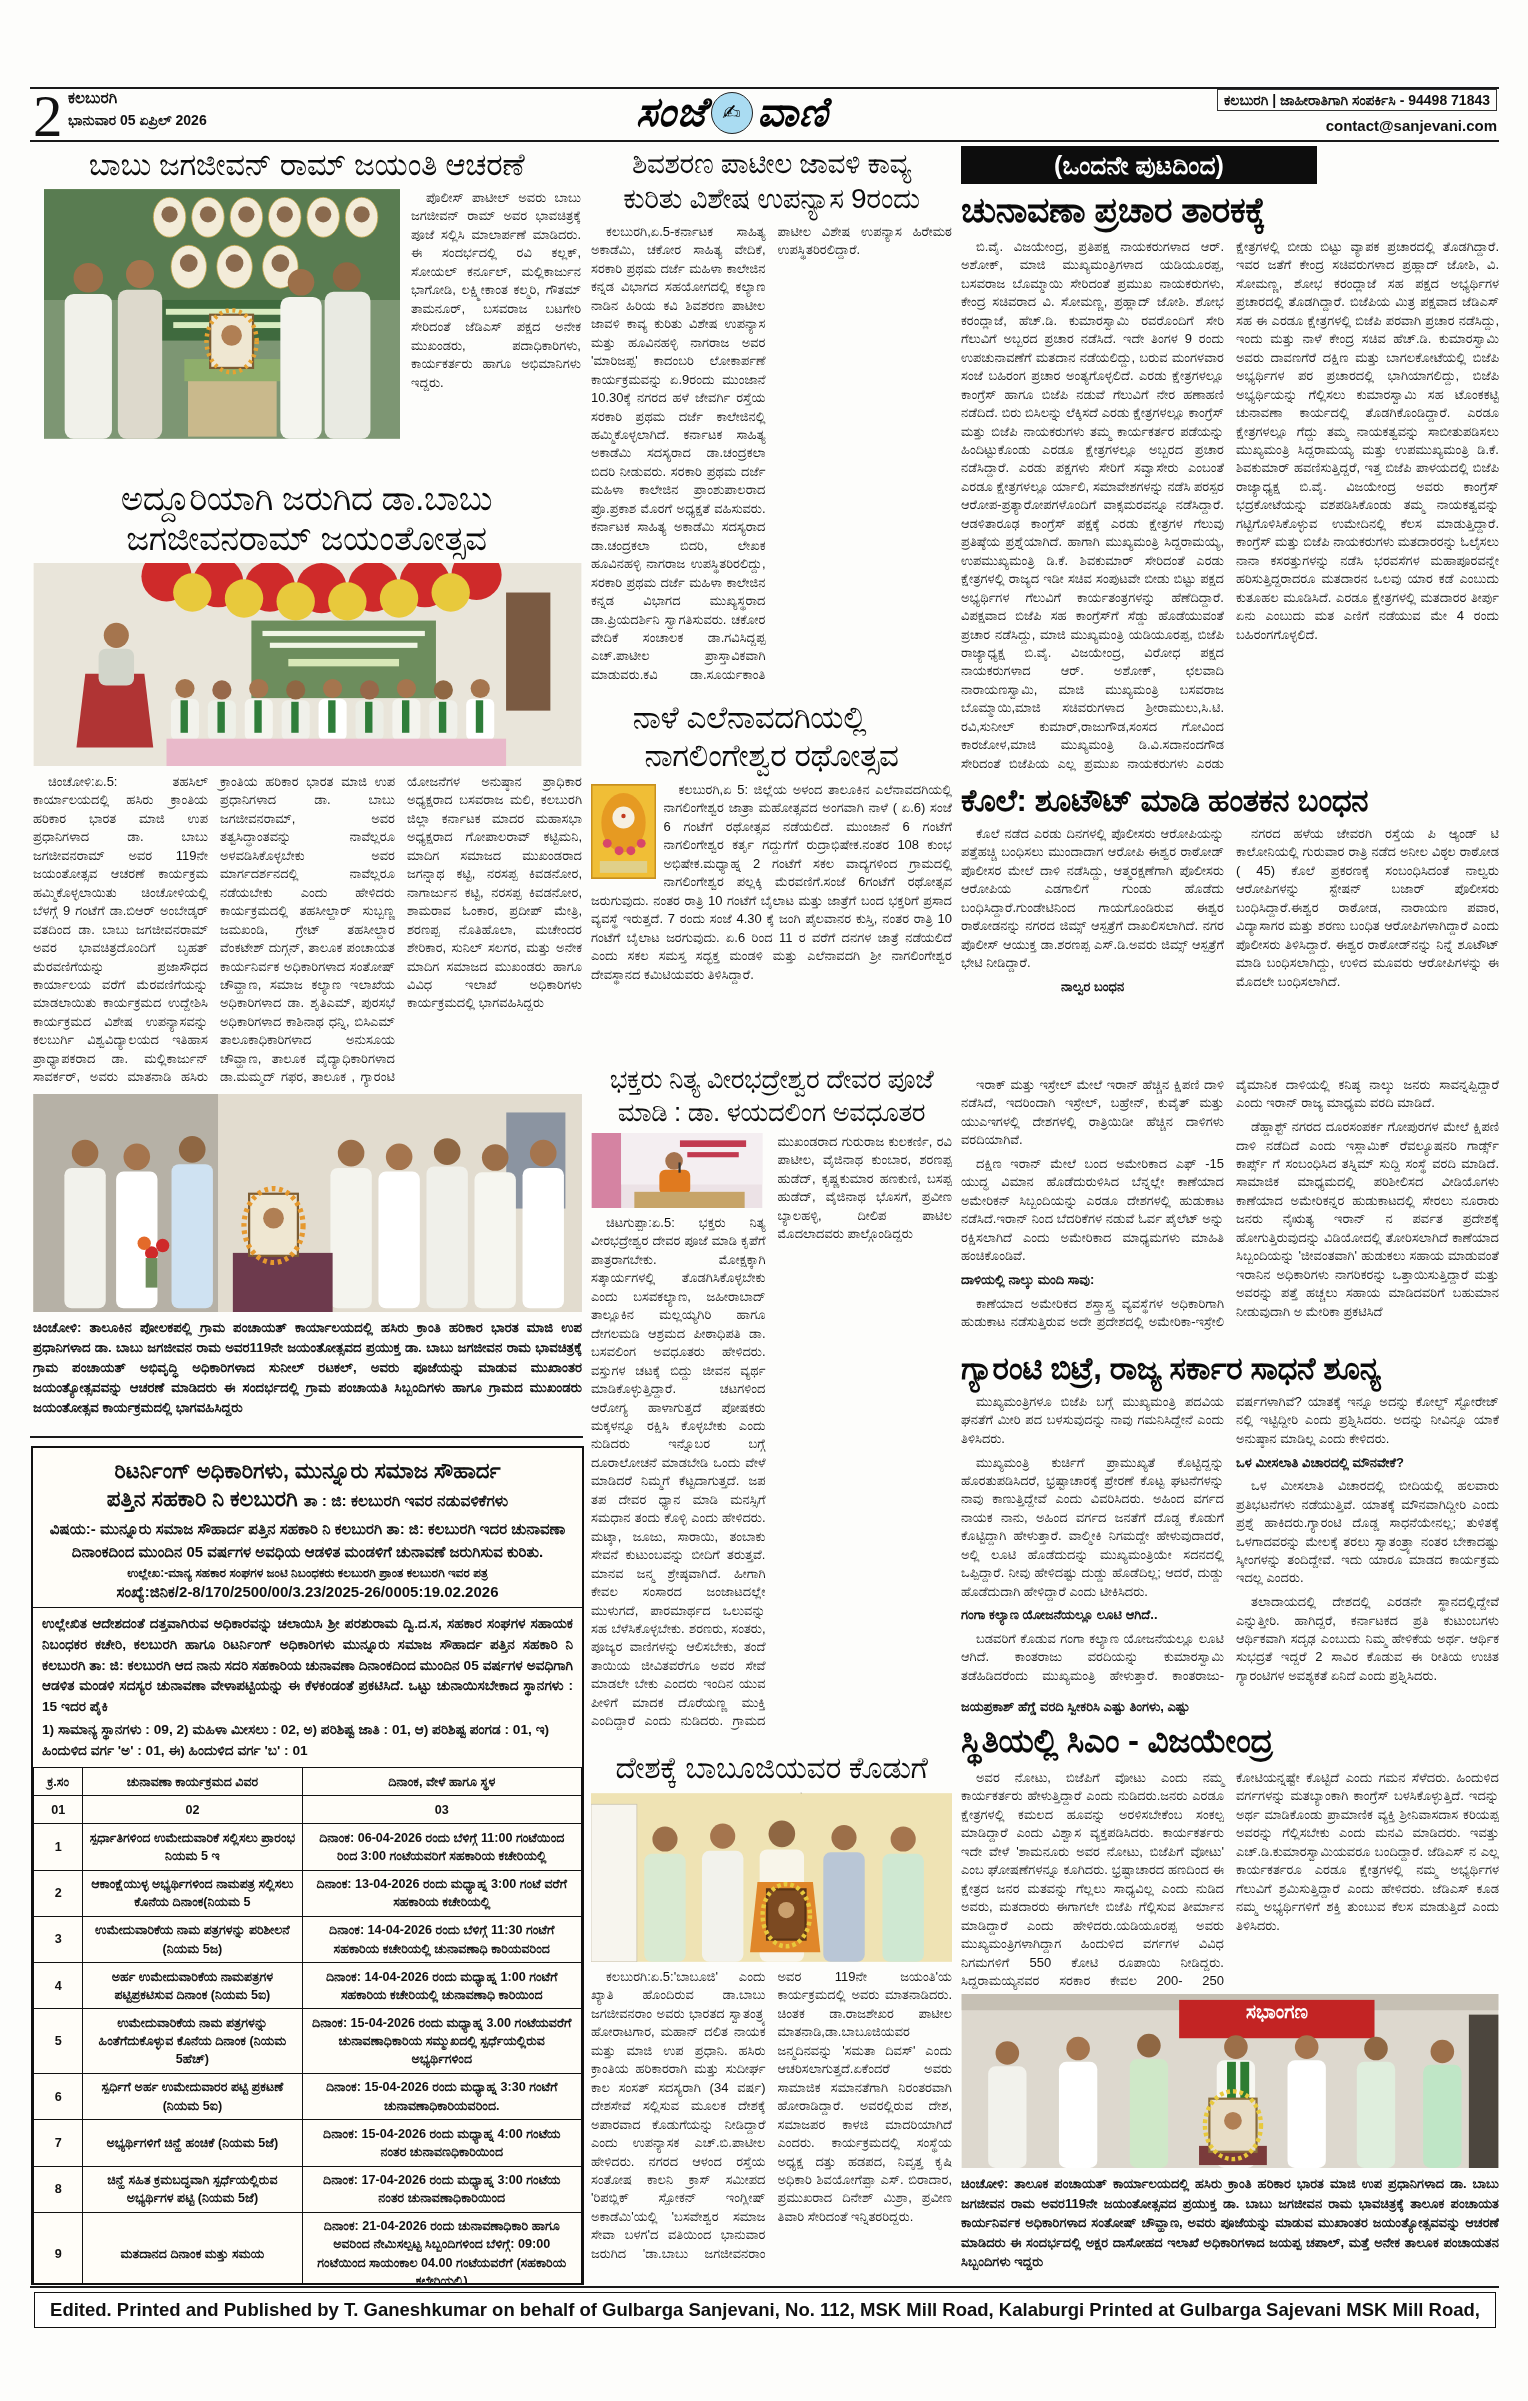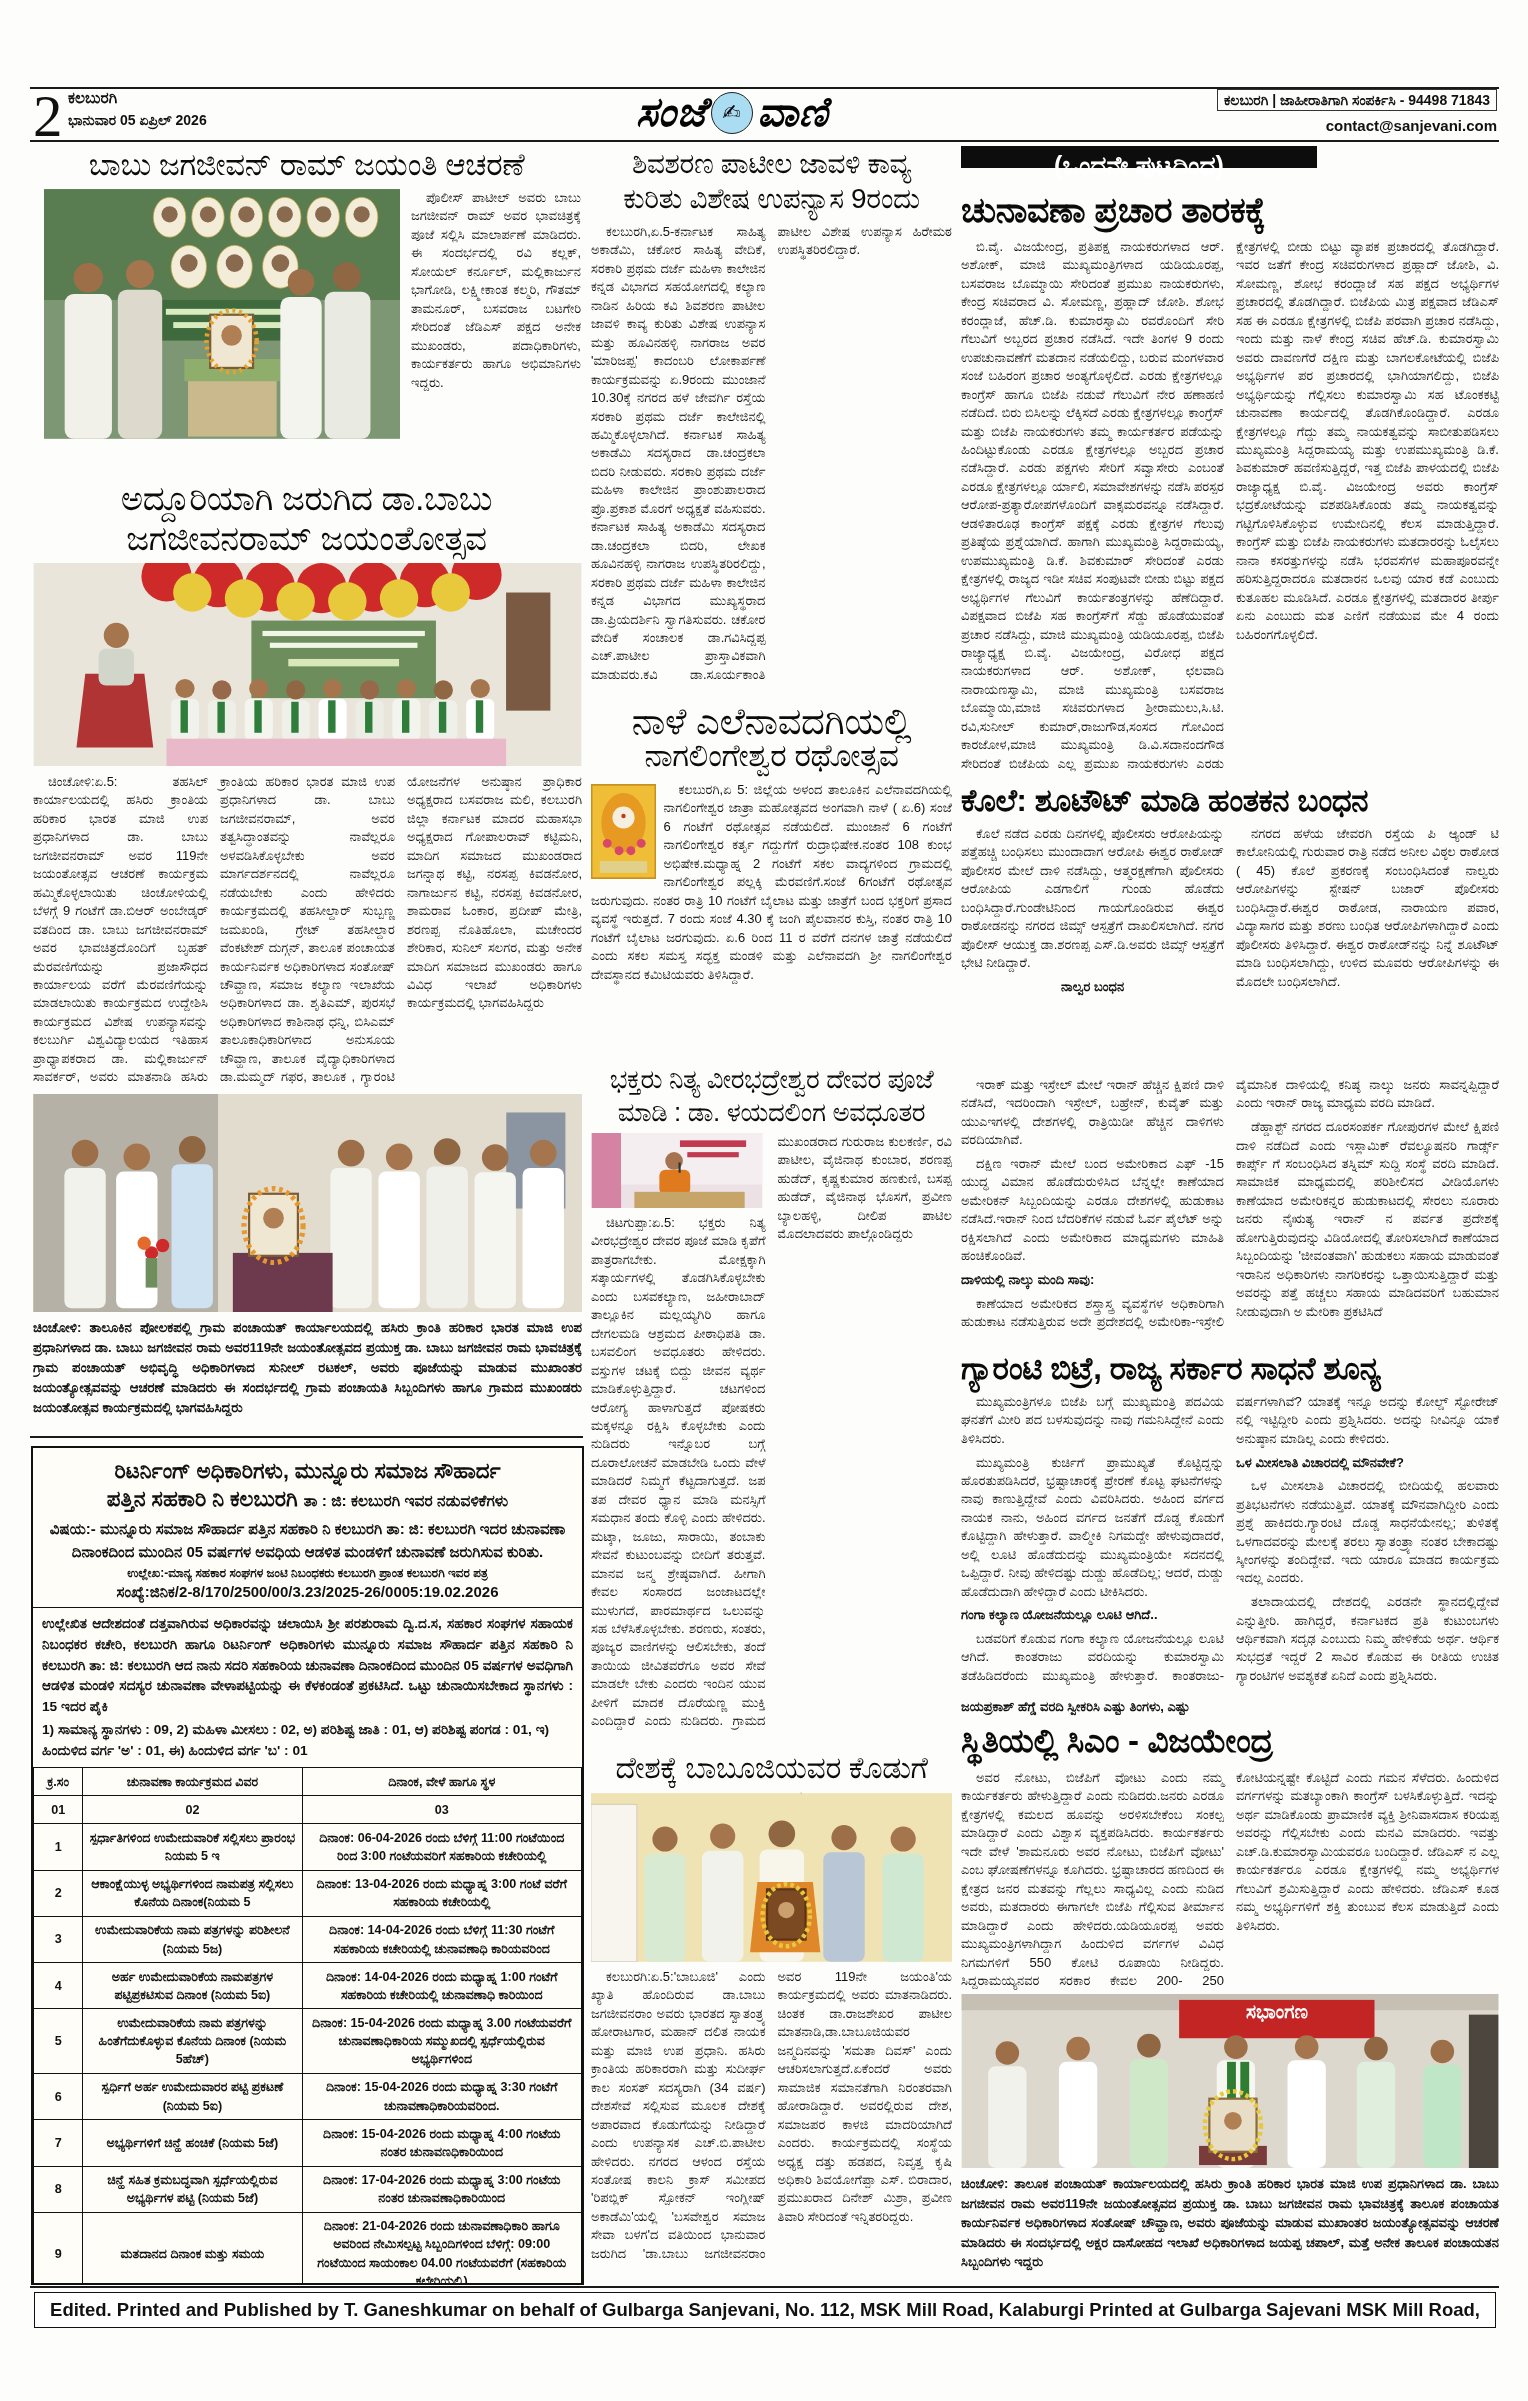--- a/index.html
+++ b/index.html
@@ -271,21 +271,21 @@
     </table>
 
   </div>
 
   <div class="abs hl" style="left:591px;top:148px;width:361px;font-size:28px;">ಶಿವಶರಣ ಪಾಟೀಲ ಜಾವಳಿ ಕಾವ್ಯ</div>
   <div class="abs hl" style="left:591px;top:183px;width:361px;font-size:28px;">ಕುರಿತು ವಿಶೇಷ ಉಪನ್ಯಾಸ 9ರಂದು</div>
   <div class="abs body-txt cols2" style="left:591px;top:223px;width:361px;height:475px;">
     <p>ಕಲಬುರಗಿ,ಏ.5-ಕರ್ನಾಟಕ ಸಾಹಿತ್ಯ ಅಕಾಡೆಮಿ, ಚಕೋರ ಸಾಹಿತ್ಯ ವೇದಿಕೆ, ಸರಕಾರಿ ಪ್ರಥಮ ದರ್ಜೆ ಮಹಿಳಾ ಕಾಲೇಜಿನ ಕನ್ನಡ ವಿಭಾಗದ ಸಹಯೋಗದಲ್ಲಿ ಕಲ್ಯಾಣ ನಾಡಿನ ಹಿರಿಯ ಕವಿ ಶಿವಶರಣ ಪಾಟೀಲ ಜಾವಳಿ ಕಾವ್ಯ ಕುರಿತು ವಿಶೇಷ ಉಪನ್ಯಾಸ ಮತ್ತು ಹೂವಿನಹಳ್ಳಿ ನಾಗರಾಜ ಅವರ 'ಮಾರಿಜಪ್ಪ' ಕಾದಂಬರಿ ಲೋಕಾರ್ಪಣೆ ಕಾರ್ಯಕ್ರಮವನ್ನು ಏ.9ರಂದು ಮುಂಜಾನೆ 10.30ಕ್ಕೆ ನಗರದ ಹಳೆ ಜೇವರ್ಗಿ ರಸ್ತೆಯ ಸರಕಾರಿ ಪ್ರಥಮ ದರ್ಜೆ ಕಾಲೇಜಿನಲ್ಲಿ ಹಮ್ಮಿಕೊಳ್ಳಲಾಗಿದೆ. ಕರ್ನಾಟಕ ಸಾಹಿತ್ಯ ಅಕಾಡೆಮಿ ಸದಸ್ಯರಾದ ಡಾ.ಚಂದ್ರಕಲಾ ಬಿದರಿ ನೀಡುವರು. ಸರಕಾರಿ ಪ್ರಥಮ ದರ್ಜೆ ಮಹಿಳಾ ಕಾಲೇಜಿನ ಪ್ರಾಂಶುಪಾಲರಾದ ಪ್ರೊ.ಪ್ರಕಾಶ ಮೊರಗೆ ಅಧ್ಯಕ್ಷತೆ ವಹಿಸುವರು. ಕರ್ನಾಟಕ ಸಾಹಿತ್ಯ ಅಕಾಡೆಮಿ ಸದಸ್ಯರಾದ ಡಾ.ಚಂದ್ರಕಲಾ ಬಿದರಿ, ಲೇಖಕ ಹೂವಿನಹಳ್ಳಿ ನಾಗರಾಜ ಉಪಸ್ಥಿತರಿರಲಿದ್ದು, ಸರಕಾರಿ ಪ್ರಥಮ ದರ್ಜೆ ಮಹಿಳಾ ಕಾಲೇಜಿನ ಕನ್ನಡ ವಿಭಾಗದ ಮುಖ್ಯಸ್ಥರಾದ ಡಾ.ಪ್ರಿಯದರ್ಶಿನಿ ಸ್ವಾಗತಿಸುವರು. ಚಕೋರ ವೇದಿಕೆ ಸಂಚಾಲಕ ಡಾ.ಗವಿಸಿದ್ದಪ್ಪ ಎಚ್.ಪಾಟೀಲ ಪ್ರಾಸ್ತಾವಿಕವಾಗಿ ಮಾಡುವರು.ಕವಿ ಡಾ.ಸೂರ್ಯಕಾಂತಿ ಪಾಟೀಲ ವಿಶೇಷ ಉಪನ್ಯಾಸ ಹಿರೇಮಠ ಉಪಸ್ಥಿತರಿರಲಿದ್ದಾರೆ.</p>
   </div>
 
-  <div class="abs hl" style="left:591px;top:701px;width:361px;font-size:37px;">ನಾಳೆ ಎಲೆನಾವದಗಿಯಲ್ಲಿ</div>
+  <div class="abs hl" style="left:569px;top:701px;width:361px;font-size:31px;">ನಾಳೆ ಎಲೆನಾವದಗಿಯಲ್ಲಿ</div>
   <div class="abs hl" style="left:591px;top:739px;width:361px;font-size:31px;">ನಾಗಲಿಂಗೇಶ್ವರ ರಥೋತ್ಸವ</div>
   <div class="abs body-txt" style="left:591px;top:781px;width:361px;height:281px;">
     <svg style="float:left;margin:3px 7.4px 3px 0;" width="65" height="95" viewBox="0 0 88 128">
       <rect width="88" height="128" fill="#f0be36" stroke="#c8901e" stroke-width="4"></rect>
       <ellipse cx="44" cy="52" rx="30" ry="40" fill="#e69a22"></ellipse>
       <circle cx="44" cy="45" r="15" fill="#f6efe0"></circle>
         <circle cx="44" cy="43" r="3" fill="#c23a1e"></circle>
       <circle cx="22" cy="80" r="6" fill="#d8466a"></circle>
         <circle cx="38" cy="90" r="6" fill="#d8466a"></circle>
         <circle cx="54" cy="90" r="6" fill="#d8466a"></circle>
@@ -332,21 +332,21 @@
     <polygon points="225,120 300,120 310,215 215,215" fill="#e0872a"></polygon>
     <rect x="238" y="130" width="52" height="68" fill="#7c4a22" stroke="#5b3415" stroke-width="3"></rect>
     <circle cx="264" cy="158" r="11" fill="#caa06e"></circle>
     <ellipse cx="264" cy="165" rx="32" ry="42" fill="none" stroke="#e8c93c" stroke-width="6" stroke-dasharray="5 4"></ellipse>
   </svg>
 
   <div class="abs body-txt cols2" style="left:591px;top:1968px;width:361px;height:313px;">
     <p>ಕಲಬುರಗಿ:ಏ.5:'ಬಾಬೂಜಿ' ಎಂದು ಖ್ಯಾತಿ ಹೊಂದಿರುವ ಡಾ.ಬಾಬು ಜಗಜೀವನರಾಂ ಅವರು ಭಾರತದ ಸ್ವಾತಂತ್ರ್ಯ ಹೋರಾಟಗಾರ, ಮಹಾನ್ ದಲಿತ ನಾಯಕ ಮತ್ತು ಮಾಜಿ ಉಪ ಪ್ರಧಾನಿ. ಹಸಿರು ಕ್ರಾಂತಿಯ ಹರಿಕಾರರಾಗಿ ಮತ್ತು ಸುದೀರ್ಘ ಕಾಲ ಸಂಸತ್ ಸದಸ್ಯರಾಗಿ (34 ವರ್ಷ) ದೇಶಸೇವೆ ಸಲ್ಲಿಸುವ ಮೂಲಕ ದೇಶಕ್ಕೆ ಅಪಾರವಾದ ಕೊಡುಗೆಯನ್ನು ನೀಡಿದ್ದಾರೆ ಎಂದು ಉಪನ್ಯಾಸಕ ಎಚ್.ಬಿ.ಪಾಟೀಲ ಹೇಳಿದರು. ನಗರದ ಆಳಂದ ರಸ್ತೆಯ ಸಂತೋಷ ಕಾಲನಿ ಕ್ರಾಸ್ ಸಮೀಪದ 'ರಿಪಬ್ಲಿಕ್ ಸ್ಪೋಕನ್ ಇಂಗ್ಲೀಷ್ ಅಕಾಡೆಮಿ'ಯಲ್ಲಿ 'ಬಸವೇಶ್ವರ ಸಮಾಜ ಸೇವಾ ಬಳಗ'ದ ವತಿಯಿಂದ ಭಾನುವಾರ ಜರುಗಿದ 'ಡಾ.ಬಾಬು ಜಗಜೀವನರಾಂ ಅವರ 119ನೇ ಜಯಂತಿ'ಯ ಕಾರ್ಯಕ್ರಮದಲ್ಲಿ ಅವರು ಮಾತನಾಡಿದರು. ಚಿಂತಕ ಡಾ.ರಾಜಶೇಖರ ಪಾಟೀಲ ಮಾತನಾಡಿ,ಡಾ.ಬಾಬೂಜಿಯವರ ಜನ್ಮದಿನವನ್ನು 'ಸಮತಾ ದಿವಸ್' ಎಂದು ಆಚರಿಸಲಾಗುತ್ತದೆ.ಏಕೆಂದರೆ ಅವರು ಸಾಮಾಜಿಕ ಸಮಾನತೆಗಾಗಿ ನಿರಂತರವಾಗಿ ಹೋರಾಡಿದ್ದಾರೆ. ಅವರಲ್ಲಿರುವ ದೇಶ, ಸಮಾಜಪರ ಕಾಳಜಿ ಮಾದರಿಯಾಗಿದೆ ಎಂದರು. ಕಾರ್ಯಕ್ರಮದಲ್ಲಿ ಸಂಸ್ಥೆಯ ಅಧ್ಯಕ್ಷ ದತ್ತು ಹಡಪದ, ನಿವೃತ್ತ ಕೃಷಿ ಅಧಿಕಾರಿ ಶಿವಯೋಗೆಪ್ಪಾ ಎಸ್. ಬಿರಾದಾರ, ಪ್ರಮುಖರಾದ ದಿನೇಶ್ ಮಿಶ್ರಾ, ಪ್ರವೀಣ ತಿವಾರಿ ಸೇರಿದಂತೆ ಇನ್ನಿತರರಿದ್ದರು.</p>
   </div>
 
-  <div class="abs banner" style="left:961px;top:146px;width:356px;height:22px;font-size:25px;line-height:38px;">(ಒಂದನೇ ಪುಟದಿಂದ)</div>
+  <div class="abs banner" style="left:961px;top:146px;width:356px;height:38px;font-size:25px;line-height:38px;">(ಒಂದನೇ ಪುಟದಿಂದ)</div>
 
   <div class="abs hl-left" style="left:961px;top:191px;width:538px;font-size:35px;">ಚುನಾವಣಾ ಪ್ರಚಾರ ತಾರಕಕ್ಕೆ</div>
   <div class="abs body-txt cols2" style="left:961px;top:238px;width:538px;height:544px;">
     <p>ಬಿ.ವೈ. ವಿಜಯೇಂದ್ರ, ಪ್ರತಿಪಕ್ಷ ನಾಯಕರುಗಳಾದ ಆರ್. ಅಶೋಕ್, ಮಾಜಿ ಮುಖ್ಯಮಂತ್ರಿಗಳಾದ ಯಡಿಯೂರಪ್ಪ, ಬಸವರಾಜ ಬೊಮ್ಮಾಯಿ ಸೇರಿದಂತೆ ಪ್ರಮುಖ ನಾಯಕರುಗಳು, ಕೇಂದ್ರ ಸಚಿವರಾದ ವಿ. ಸೋಮಣ್ಣ, ಪ್ರಹ್ಲಾದ್ ಜೋಶಿ. ಶೋಭ ಕರಂದ್ಲಾಜೆ, ಹೆಚ್.ಡಿ. ಕುಮಾರಸ್ವಾಮಿ ರವರೊಂದಿಗೆ ಸೇರಿ ಗೆಲುವಿಗೆ ಅಬ್ಬರದ ಪ್ರಚಾರ ನಡೆಸಿದೆ. ಇದೇ ತಿಂಗಳ 9 ರಂದು ಉಪಚುನಾವಣೆಗೆ ಮತದಾನ ನಡೆಯಲಿದ್ದು, ಬರುವ ಮಂಗಳವಾರ ಸಂಜೆ ಬಹಿರಂಗ ಪ್ರಚಾರ ಅಂತ್ಯಗೊಳ್ಳಲಿದೆ. ಎರಡು ಕ್ಷೇತ್ರಗಳಲ್ಲೂ ಕಾಂಗ್ರೆಸ್ ಹಾಗೂ ಬಿಜೆಪಿ ನಡುವೆ ಗೆಲುವಿಗೆ ನೇರ ಹಣಾಹಣಿ ನಡೆದಿದೆ. ಬಿರು ಬಿಸಿಲನ್ನು ಲೆಕ್ಕಿಸದೆ ಎರಡು ಕ್ಷೇತ್ರಗಳಲ್ಲೂ ಕಾಂಗ್ರೆಸ್ ಮತ್ತು ಬಿಜೆಪಿ ನಾಯಕರುಗಳು ತಮ್ಮ ಕಾರ್ಯಕರ್ತರ ಪಡೆಯನ್ನು ಹಿಂದಿಟ್ಟುಕೊಂಡು ಎರಡೂ ಕ್ಷೇತ್ರಗಳಲ್ಲೂ ಅಬ್ಬರದ ಪ್ರಚಾರ ನಡೆಸಿದ್ದಾರೆ. ಎರಡು ಪಕ್ಷಗಳು ಸೇರಿಗೆ ಸವ್ವಾಸೇರು ಎಂಬಂತೆ ಎರಡೂ ಕ್ಷೇತ್ರಗಳಲ್ಲೂ ರ್ಯಾಲಿ, ಸಮಾವೇಶಗಳನ್ನು ನಡೆಸಿ ಪರಸ್ಪರ ಆರೋಪ-ಪ್ರತ್ಯಾರೋಪಗಳೊಂದಿಗೆ ವಾಕ್ಸಮರವನ್ನೂ ನಡೆಸಿದ್ದಾರೆ. ಆಡಳಿತಾರೂಢ ಕಾಂಗ್ರೆಸ್ ಪಕ್ಷಕ್ಕೆ ಎರಡು ಕ್ಷೇತ್ರಗಳ ಗೆಲುವು ಪ್ರತಿಷ್ಠೆಯ ಪ್ರಶ್ನೆಯಾಗಿದೆ. ಹಾಗಾಗಿ ಮುಖ್ಯಮಂತ್ರಿ ಸಿದ್ದರಾಮಯ್ಯ, ಉಪಮುಖ್ಯಮಂತ್ರಿ ಡಿ.ಕೆ. ಶಿವಕುಮಾರ್ ಸೇರಿದಂತೆ ಎರಡು ಕ್ಷೇತ್ರಗಳಲ್ಲಿ ರಾಜ್ಯದ ಇಡೀ ಸಚಿವ ಸಂಪುಟವೇ ಬೀಡು ಬಿಟ್ಟು ಪಕ್ಷದ ಅಭ್ಯರ್ಥಿಗಳ ಗೆಲುವಿಗೆ ಕಾರ್ಯತಂತ್ರಗಳನ್ನು ಹೆಣೆದಿದ್ದಾರೆ. ವಿಪಕ್ಷವಾದ ಬಿಜೆಪಿ ಸಹ ಕಾಂಗ್ರೆಸ್‌ಗೆ ಸೆಡ್ಡು ಹೊಡೆಯುವಂತೆ ಪ್ರಚಾರ ನಡೆಸಿದ್ದು, ಮಾಜಿ ಮುಖ್ಯಮಂತ್ರಿ ಯಡಿಯೂರಪ್ಪ, ಬಿಜೆಪಿ ರಾಜ್ಯಾಧ್ಯಕ್ಷ ಬಿ.ವೈ. ವಿಜಯೇಂದ್ರ, ವಿರೋಧ ಪಕ್ಷದ ನಾಯಕರುಗಳಾದ ಆರ್. ಅಶೋಕ್, ಛಲವಾದಿ ನಾರಾಯಣಸ್ವಾಮಿ, ಮಾಜಿ ಮುಖ್ಯಮಂತ್ರಿ ಬಸವರಾಜ ಬೊಮ್ಮಾಯಿ,ಮಾಜಿ ಸಚಿವರುಗಳಾದ ಶ್ರೀರಾಮುಲು,ಸಿ.ಟಿ. ರವಿ,ಸುನೀಲ್ ಕುಮಾರ್,ರಾಜುಗೌಡ,ಸಂಸದ ಗೋವಿಂದ ಕಾರಜೋಳ,ಮಾಜಿ ಮುಖ್ಯಮಂತ್ರಿ ಡಿ.ವಿ.ಸದಾನಂದಗೌಡ ಸೇರಿದಂತೆ ಬಿಜೆಪಿಯ ಎಲ್ಲ ಪ್ರಮುಖ ನಾಯಕರುಗಳು ಎರಡು ಕ್ಷೇತ್ರಗಳಲ್ಲಿ ಬೀಡು ಬಿಟ್ಟು ವ್ಯಾಪಕ ಪ್ರಚಾರದಲ್ಲಿ ತೊಡಗಿದ್ದಾರೆ. ಇವರ ಜತೆಗೆ ಕೇಂದ್ರ ಸಚಿವರುಗಳಾದ ಪ್ರಹ್ಲಾದ್ ಜೋಶಿ, ವಿ. ಸೋಮಣ್ಣ, ಶೋಭ ಕರಂದ್ಲಾಜೆ ಸಹ ಪಕ್ಷದ ಅಭ್ಯರ್ಥಿಗಳ ಪ್ರಚಾರದಲ್ಲಿ ತೊಡಗಿದ್ದಾರೆ. ಬಿಜೆಪಿಯ ಮಿತ್ರ ಪಕ್ಷವಾದ ಜೆಡಿಎಸ್ ಸಹ ಈ ಎರಡೂ ಕ್ಷೇತ್ರಗಳಲ್ಲಿ ಬಿಜೆಪಿ ಪರವಾಗಿ ಪ್ರಚಾರ ನಡೆಸಿದ್ದು, ಇಂದು ಮತ್ತು ನಾಳೆ ಕೇಂದ್ರ ಸಚಿವ ಹೆಚ್.ಡಿ. ಕುಮಾರಸ್ವಾಮಿ ಅವರು ದಾವಣಗೆರೆ ದಕ್ಷಿಣ ಮತ್ತು ಬಾಗಲಕೋಟೆಯಲ್ಲಿ ಬಿಜೆಪಿ ಅಭ್ಯರ್ಥಿಗಳ ಪರ ಪ್ರಚಾರದಲ್ಲಿ ಭಾಗಿಯಾಗಲಿದ್ದು, ಬಿಜೆಪಿ ಅಭ್ಯರ್ಥಿಯನ್ನು ಗೆಲ್ಲಿಸಲು ಕುಮಾರಸ್ವಾಮಿ ಸಹ ಟೊಂಕಕಟ್ಟಿ ಚುನಾವಣಾ ಕಾರ್ಯದಲ್ಲಿ ತೊಡಗಿಕೊಂಡಿದ್ದಾರೆ. ಎರಡೂ ಕ್ಷೇತ್ರಗಳಲ್ಲೂ ಗೆದ್ದು ತಮ್ಮ ನಾಯಕತ್ವವನ್ನು ಸಾಬೀತುಪಡಿಸಲು ಮುಖ್ಯಮಂತ್ರಿ ಸಿದ್ದರಾಮಯ್ಯ ಮತ್ತು ಉಪಮುಖ್ಯಮಂತ್ರಿ ಡಿ.ಕೆ. ಶಿವಕುಮಾರ್ ಹವಣಿಸುತ್ತಿದ್ದರೆ, ಇತ್ತ ಬಿಜೆಪಿ ಪಾಳಯದಲ್ಲಿ ಬಿಜೆಪಿ ರಾಜ್ಯಾಧ್ಯಕ್ಷ ಬಿ.ವೈ. ವಿಜಯೇಂದ್ರ ಅವರು ಕಾಂಗ್ರೆಸ್ ಭದ್ರಕೋಟೆಯನ್ನು ವಶಪಡಿಸಿಕೊಂಡು ತಮ್ಮ ನಾಯಕತ್ವವನ್ನು ಗಟ್ಟಿಗೊಳಿಸಿಕೊಳ್ಳುವ ಉಮೇದಿನಲ್ಲಿ ಕೆಲಸ ಮಾಡುತ್ತಿದ್ದಾರೆ. ಕಾಂಗ್ರೆಸ್ ಮತ್ತು ಬಿಜೆಪಿ ನಾಯಕರುಗಳು ಮತದಾರರನ್ನು ಓಲೈಸಲು ನಾನಾ ಕಸರತ್ತುಗಳನ್ನು ನಡೆಸಿ ಭರವಸೆಗಳ ಮಹಾಪೂರವನ್ನೇ ಹರಿಸುತ್ತಿದ್ದರಾದರೂ ಮತದಾರನ ಒಲವು ಯಾರ ಕಡೆ ಎಂಬುದು ಕುತೂಹಲ ಮೂಡಿಸಿದೆ. ಎರಡೂ ಕ್ಷೇತ್ರಗಳಲ್ಲಿ ಮತದಾರರ ತೀರ್ಪು ಏನು ಎಂಬುದು ಮತ ಎಣಿಗೆ ನಡೆಯುವ ಮೇ 4 ರಂದು ಬಹಿರಂಗಗೊಳ್ಳಲಿದೆ.</p>
   </div>
 
   <div class="abs hl-left" style="left:961px;top:784px;width:538px;font-size:31px;">ಕೊಲೆ: ಶೂಟೌಟ್ ಮಾಡಿ ಹಂತಕನ ಬಂಧನ</div>
   <div class="abs body-txt cols2" style="left:961px;top:825px;width:538px;height:204px;">
     <p>ಕೊಲೆ ನಡೆದ ಎರಡು ದಿನಗಳಲ್ಲಿ ಪೊಲೀಸರು ಆರೋಪಿಯನ್ನು ಪತ್ತೆಹಚ್ಚಿ ಬಂಧಿಸಲು ಮುಂದಾದಾಗ ಆರೋಪಿ ಈಶ್ವರ ರಾಠೋಡ್ ಪೊಲೀಸರ ಮೇಲೆ ದಾಳಿ ನಡೆಸಿದ್ದು, ಆತ್ಮರಕ್ಷಣೆಗಾಗಿ ಪೊಲೀಸರು ಆರೋಪಿಯ ಎಡಗಾಲಿಗೆ ಗುಂಡು ಹೊಡೆದು ಬಂಧಿಸಿದ್ದಾರೆ.ಗುಂಡೇಟಿನಿಂದ ಗಾಯಗೊಂಡಿರುವ ಈಶ್ವರ ರಾಠೋಡನನ್ನು ನಗರದ ಜಿಮ್ಸ್ ಆಸ್ಪತ್ರೆಗೆ ದಾಖಲಿಸಲಾಗಿದೆ. ನಗರ ಪೊಲೀಸ್ ಆಯುಕ್ತ ಡಾ.ಶರಣಪ್ಪ ಎಸ್.ಡಿ.ಅವರು ಜಿಮ್ಸ್ ಆಸ್ಪತ್ರೆಗೆ ಭೇಟಿ ನೀಡಿದ್ದಾರೆ.</p>
     <p class="subhead">ನಾಲ್ವರ ಬಂಧನ</p>

